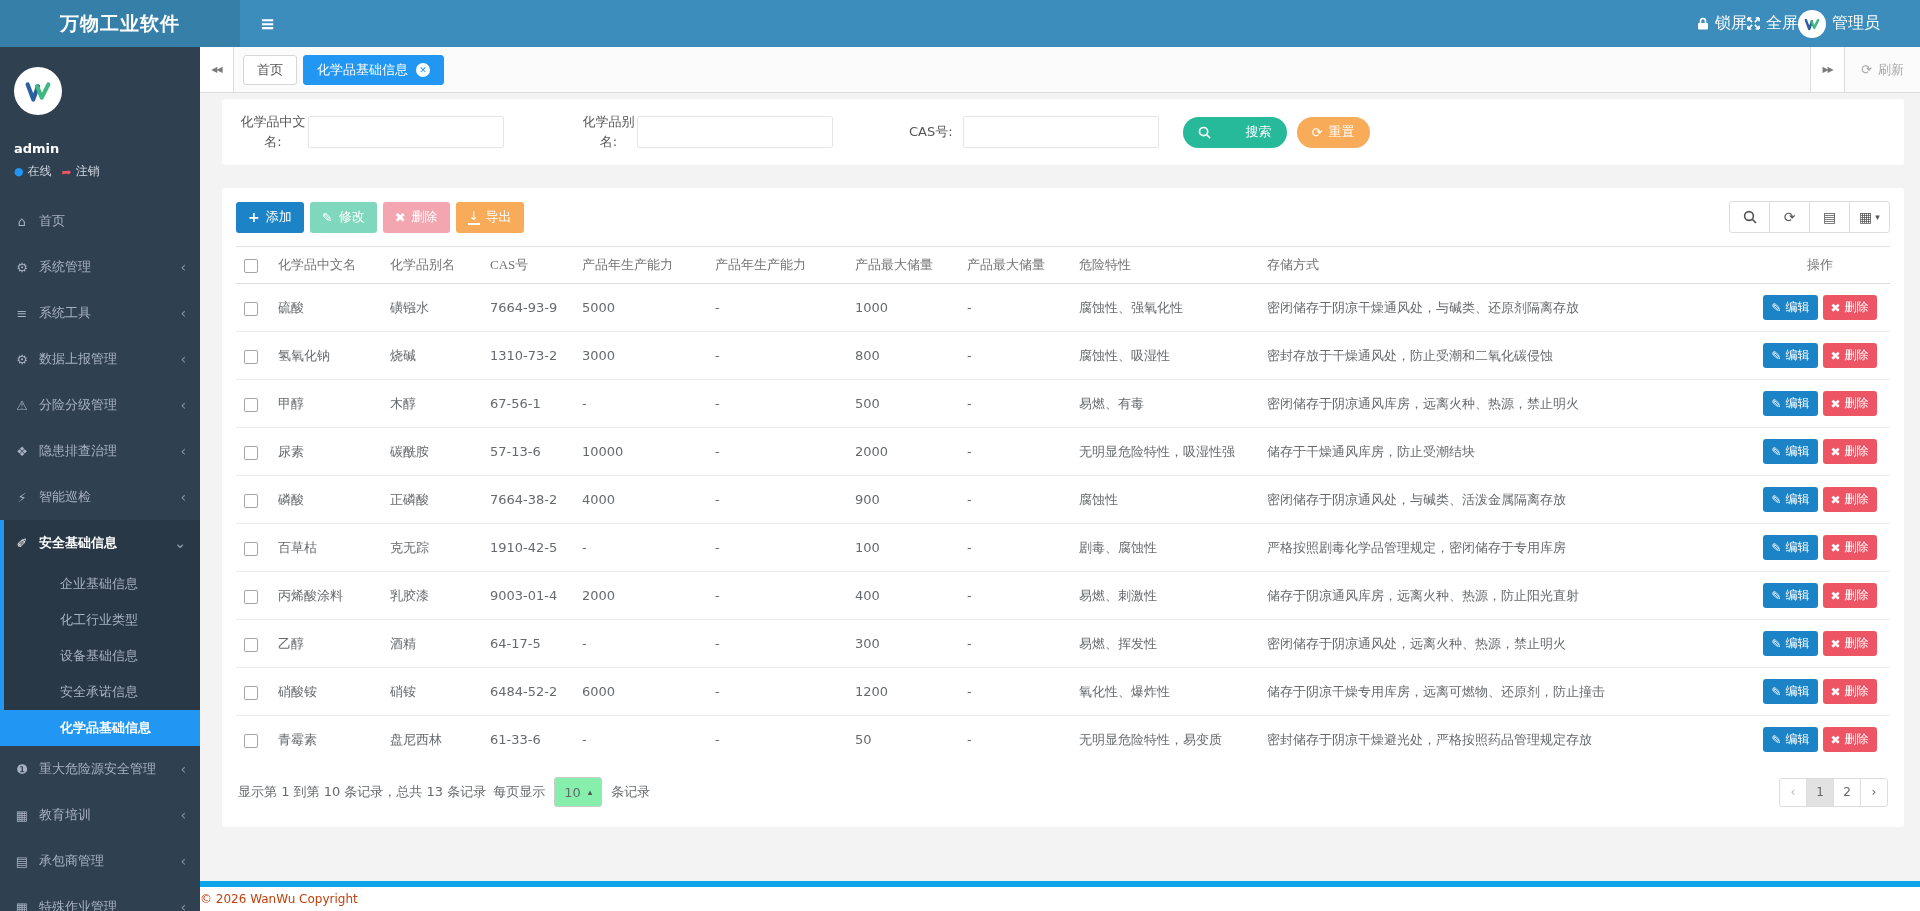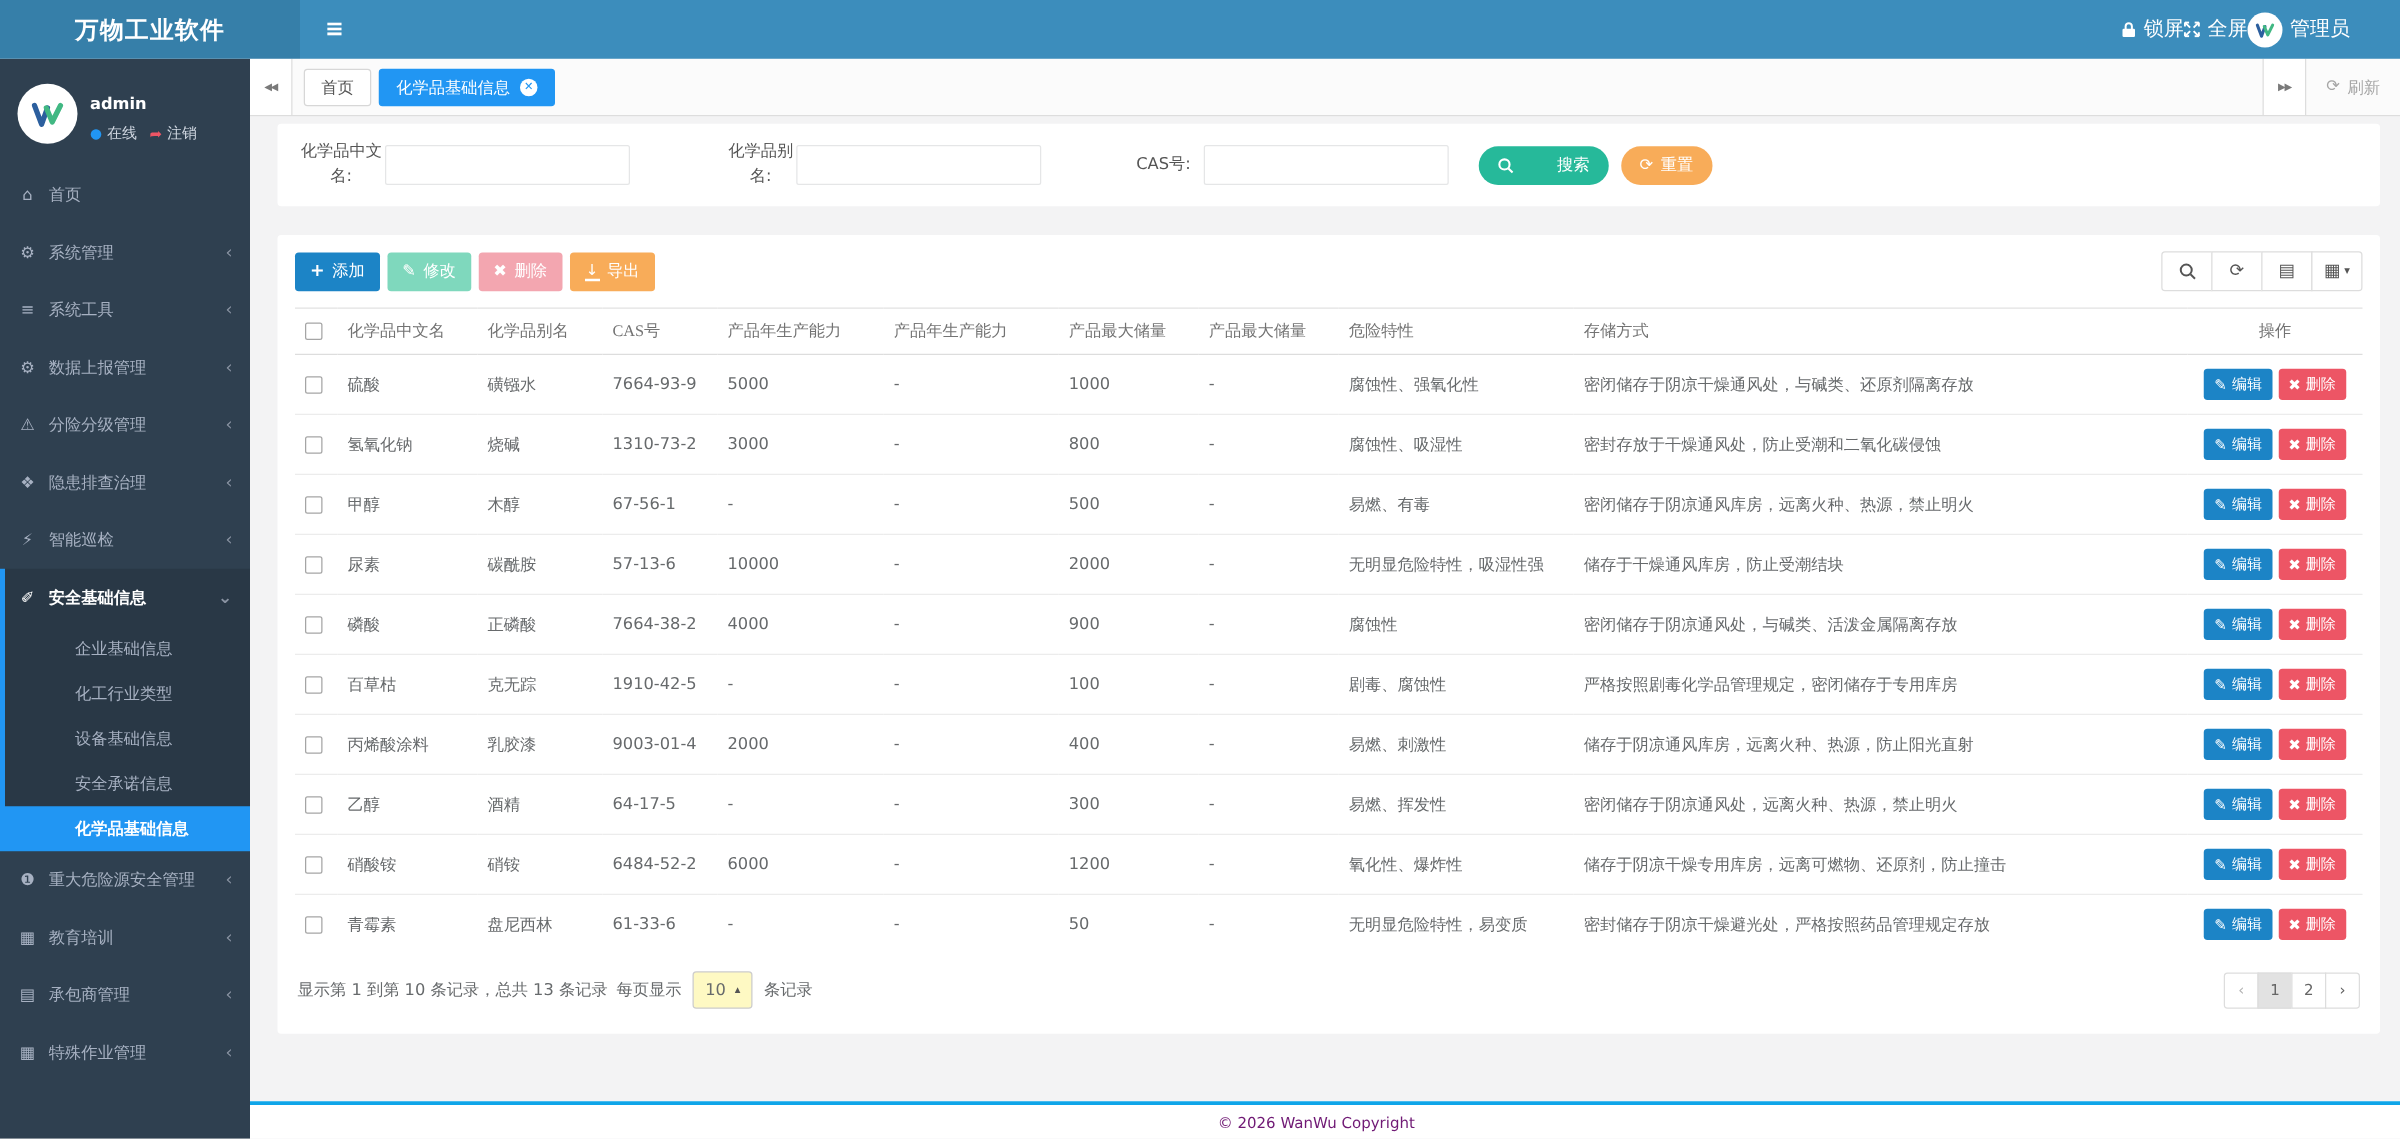--- a/index.html
+++ b/index.html
@@ -10,21 +10,21 @@
   .topbar { position:absolute; top:0; left:0; right:0; height:47px; display:flex; z-index:10; }
   .logo { width:240px; background:var(--c-logoBg); color:#fff; font-size:19px; letter-spacing:1px; display:flex; align-items:center; justify-content:center; font-weight:bold; }
   .topmain { flex:1; background:var(--c-header); display:flex; align-items:center; color:#fff; }
   .hamburger { padding:0 20px; font-size:18px; cursor:pointer; font-weight:bold; }
   .top-right { margin-left:auto; display:flex; align-items:center; padding-right:40px; font-size:16px; }
   .top-item { display:flex; align-items:center; gap:6px; cursor:pointer; }
   .mini-avatar { width:28px; height:28px; border-radius:50%; background:#fff; display:flex; align-items:center; justify-content:center; }
 
   
   .sidebar { position:absolute; top:47px; left:0; bottom:0; width:200px; background:var(--c-sidebar); color:#a7b1c2; }
-  .user-panel { padding:20px 14px 18px; display:flex; gap:10px; align-items:flex-end; }
+  .user-panel { padding:20px 14px 18px; display:flex; gap:26px; align-items:flex-start;flex-direction:column; }
   .avatar { width:48px; height:48px; border-radius:50%; background:#fff; display:flex; align-items:center; justify-content:center; flex:none; }
   .user-name { color:#fff; font-weight:bold; font-size:13px; margin-bottom:7px; }
   .user-status { font-size:12px; display:flex; align-items:center; gap:4px; color:#cfd6e0; }
   .dot { color:var(--c-accent); font-size:11px; }
   .logout-ic { color:var(--c-danger); font-size:12px; }
   .nav-item { display:flex; align-items:center; gap:9px; padding:14px 14px; cursor:pointer; font-size:13px; }
   .nav-ic { width:16px; text-align:center; font-size:13px; flex:none; }
   .nav-chev { margin-left:auto; color:#8a93a2; font-size:14px; line-height:10px; }
   .nav-section.expanded { background:var(--c-sidebarActiveBg); border-left:4px solid var(--c-accent); }
   .nav-section.expanded > .nav-item { padding-left:10px; color:#fff; font-weight:bold; }
@@ -74,28 +74,28 @@
   thead th { text-align:left; font-weight:normal; color:#737373; padding:9px 8px; border-top:1px solid #e2e2e2; border-bottom:1px solid #ddd; overflow:hidden; white-space:nowrap; }
   tbody td { padding:11px 8px; border-top:1px solid #ececec; overflow:hidden; white-space:nowrap; }
   tbody tr:first-child td { border-top:none; }
   .cb { display:inline-block; width:14px; height:14px; border:1px solid #a5a5a5; border-radius:2px; background:#fff; vertical-align:middle; cursor:pointer; }
   .col-op { text-align:center; }
   .op-btn { display:inline-flex; align-items:center; gap:4px; height:25px; padding:0 8px; border:none; border-radius:3px; color:#fff; font-size:12px; cursor:pointer; font-family:inherit; }
   .op-edit { background:var(--c-blue); }
   .op-delete { background:var(--c-danger); margin-left:5px; }
 
   .table-footer { display:flex; align-items:center; margin-top:4px; padding:10px 2px 12px; font-size:13px; color:#676a6c; }
-  .page-size { display:inline-flex; align-items:center; gap:7px; border:1px solid #ccc; border-radius:3px; height:30px; padding:0 9px; margin:0 9px; cursor:pointer; background:#fef9c3; }
+  .page-size { display:inline-flex; align-items:center; gap:7px; border:1px solid #ccc; border-radius:3px; height:30px; padding:0 9px; margin:0 9px; cursor:pointer; background:#86efac; }
   .pager { margin-left:auto; display:flex; }
   .page-btn { min-width:28px; height:29px; border:1px solid #ddd; background:#fff; display:flex; align-items:center; justify-content:center; font-size:12px; color:#666; margin-left:-1px; cursor:pointer; padding:0 9px; }
   .page-btn:first-child { border-radius:3px 0 0 3px; margin-left:0; color:#b5b5b5; }
   .page-btn:last-child { border-radius:0 3px 3px 0; }
   .page-btn.active { background:#e2e2e2; }
 
-  .footer { position:absolute; bottom:0; left:0; right:0; height:30px; background:#fff; border-top:3px solid #0ea5e9; display:flex; align-items:center; justify-content:center; padding-right:14px; font-size:12px; color:#701a75; }
+  .footer { position:absolute; bottom:0; left:0; right:0; height:30px; background:#fff; border-top:6px solid #0ea5e9; display:flex; align-items:center; justify-content:flex-start; padding-right:14px; font-size:12px; color:#c2410c; }
 </style>
 </head>
 <body>
 
 <div class="topbar">
   <div class="logo">万物工业软件</div>
   <div class="topmain">
     <span class="hamburger">≡</span>
     <div class="top-right">
       <span class="top-item">

